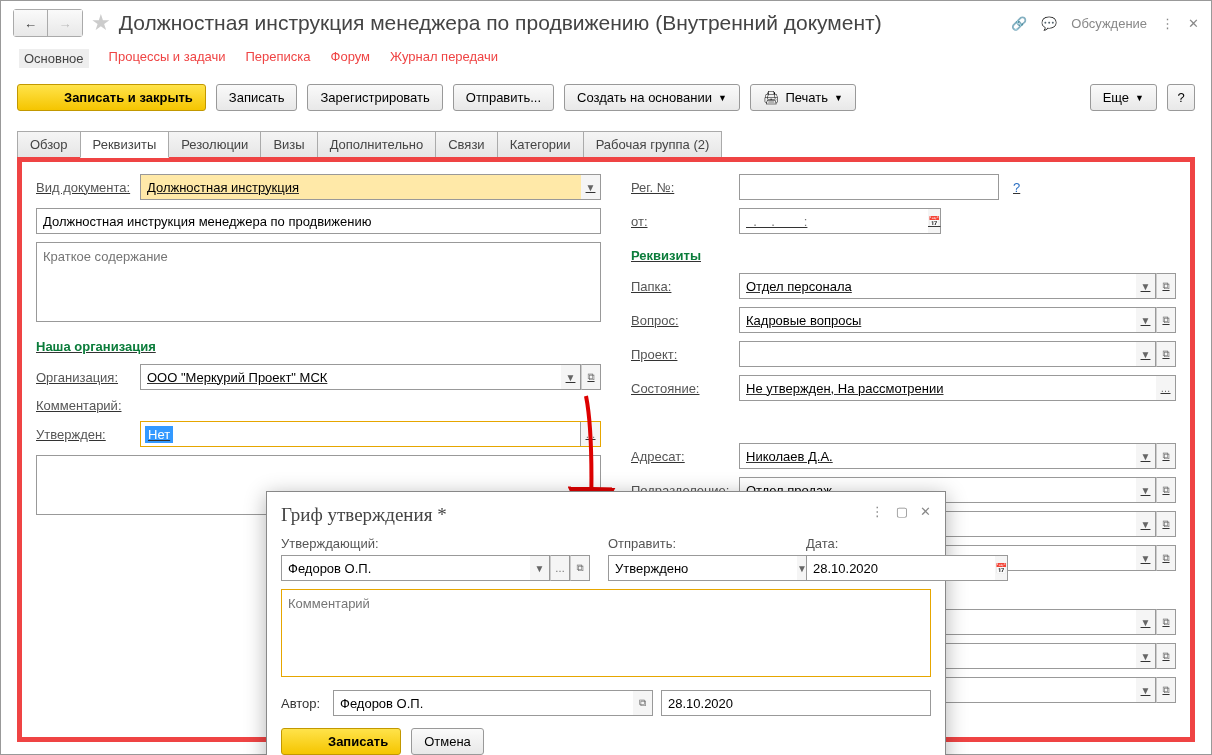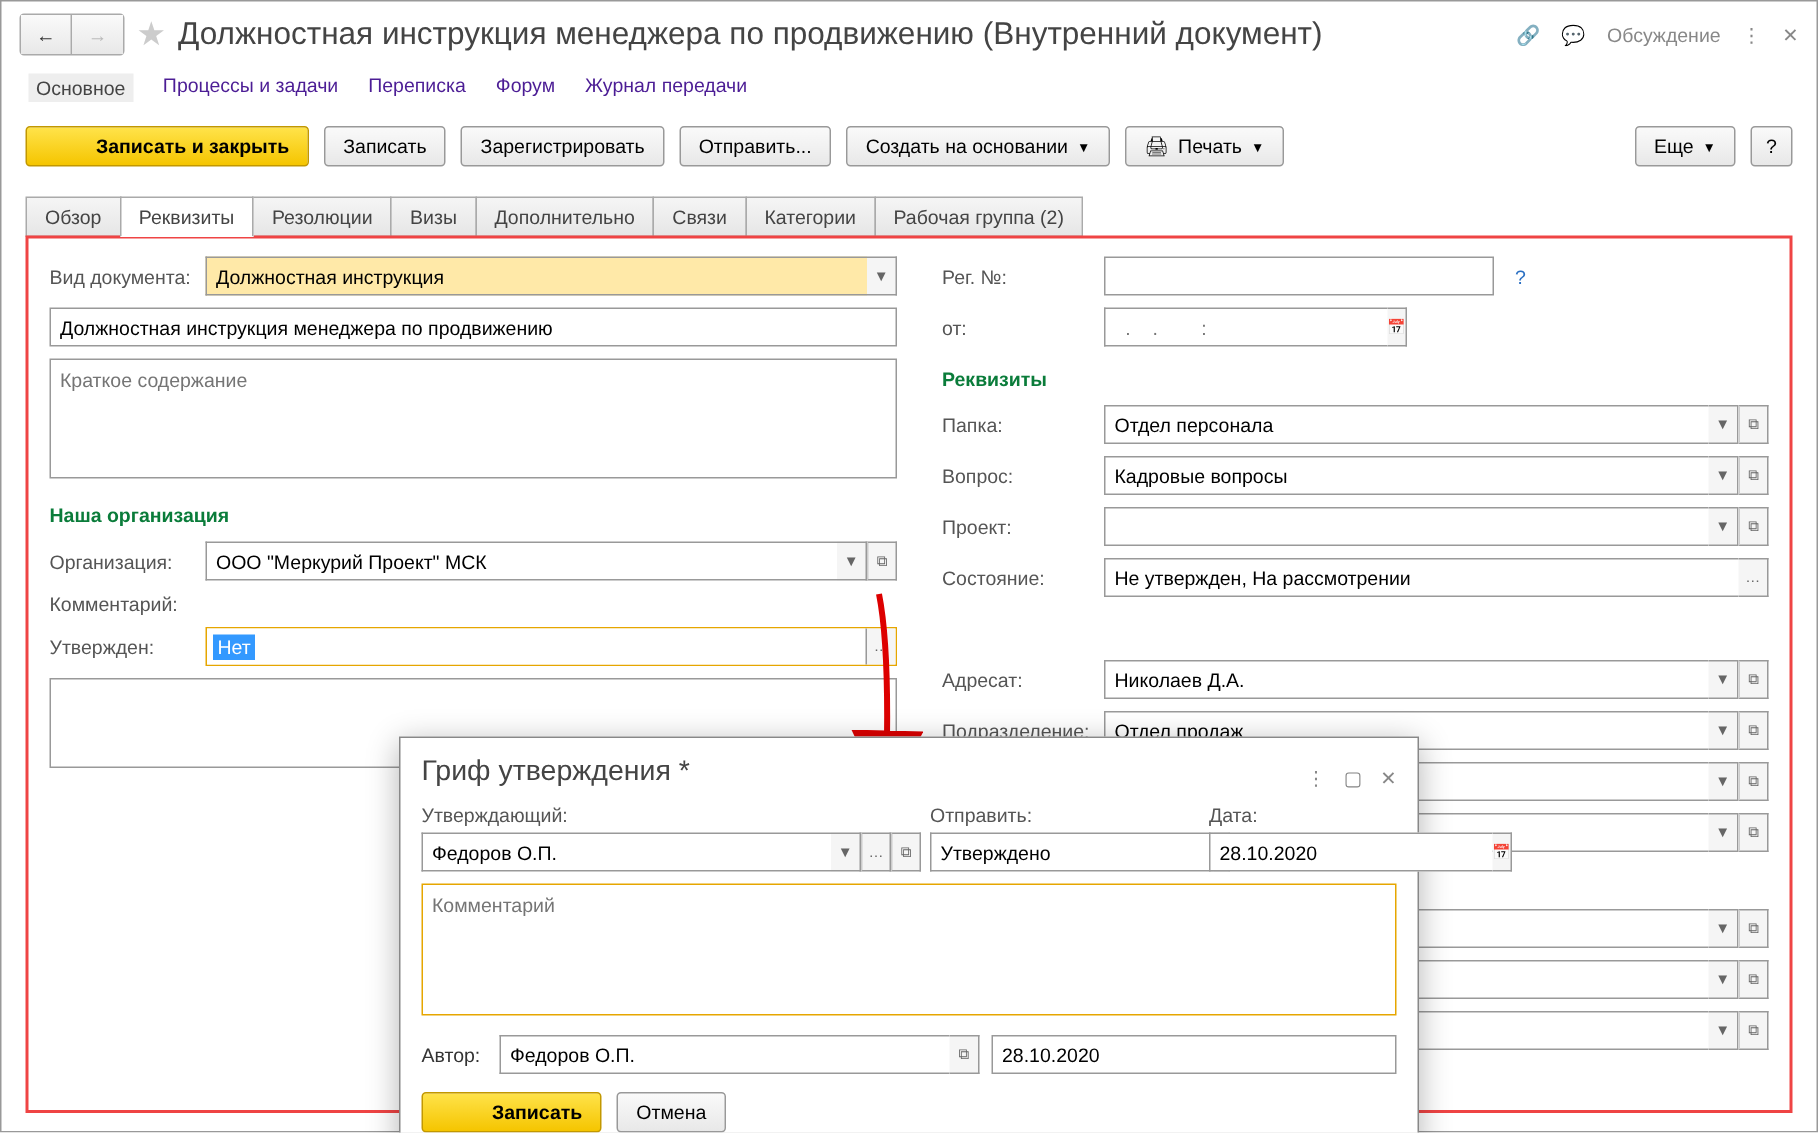--- a/index.html
+++ b/index.html
@@ -9,33 +9,33 @@
 .titlebar { display: flex; align-items: center; padding: 8px 12px; gap: 8px; }
 .nav-btns { display: flex; border: 1px solid #aaa; border-radius: 3px; }
 .nav-btn { width: 34px; height: 26px; display: flex; align-items: center; justify-content: center; background: linear-gradient(#fafafa,#e8e8e8); cursor: pointer; }
 .nav-btn:first-child { border-right: 1px solid #aaa; }
 .star { color: #ccc; font-size: 22px; }
 .title { font-size: 21px; color: #444; flex: 1; }
 .titlebar-right { display: flex; align-items: center; gap: 14px; color: #888; }
 .titlebar-right .ic { cursor: pointer; }
 
 .nav-links { display: flex; gap: 20px; padding: 4px 18px 10px; font-size: 13px; }
-.nav-links a { color: #4c1d95; text-decoration: none; cursor: pointer; }
+.nav-links a { color: #ef4444; text-decoration: none; cursor: pointer; }
 .nav-links .active { background: #eee; color: #444; padding: 2px 5px; text-decoration: none; }
 
 .toolbar { display: flex; align-items: center; padding: 6px 16px; gap: 10px; }
 .btn { border: 1px solid #999; border-radius: 3px; padding: 5px 12px; background: linear-gradient(#fafafa,#e8e8e8); cursor: pointer; font-size: 13px; display: inline-flex; align-items: center; gap: 6px; }
 .btn-yellow { background: linear-gradient(#ffe34a,#f5c500); border-color: #c29800; font-weight: bold; padding-left: 46px; }
 .toolbar-spacer { flex: 1; }
 
 .tabs-container { margin: 14px 16px 0; }
 .tabs { display: flex; }
 .tab { border: 1px solid #aaa; background: linear-gradient(#f5f5f5,#e6e6e6); padding: 5px 12px; font-size: 13px; margin-right: -1px; cursor: pointer; color: #444; }
 .tab.active { background: #fff; border-bottom-color: #fff; position: relative; z-index: 1; }
-.tab-body { border: 2px solid #ef4444; padding: 12px 14px; margin-top: -1px; height: 585px; position: relative; }
+.tab-body { border: 5px solid #ef4444; padding: 12px 14px; margin-top: -1px; height: 585px; position: relative; text-decoration: underline; }
 
 .cols { display: flex; gap: 30px; }
 .col-left { width: 565px; }
 .col-right { flex: 1; }
 
 .field-row { display: flex; align-items: center; margin-bottom: 8px; gap: 8px; }
 .field-row label { width: 96px; color: #555; }
 .col-right .field-row label { width: 100px; }
 .inp { border: 1px solid #999; height: 26px; padding: 0 6px; background: #fff; flex: 1; font-size: 13px; }
 .inp-yellow { background: #ffe9a8; }
@@ -51,26 +51,26 @@
 .approved-input { border: 1px solid #e6a600; flex: 1; height: 26px; display: flex; align-items: center; }
 .approved-input .inp { border: none; height: 24px; }
 .approved-input .sel { background: #338fff54; color: #fff; padding: 1px 3px; background-color: #3399ff; }
 .approved-input .inp-btn { border: none; border-left: 1px solid #999; height: 24px; }
 
 .hint-q { color: #2a6fc2; font-size: 13px; margin-left: 6px; }
 
 .arrow-svg { position: absolute; top: 280px; left: 540px; pointer-events: none; z-index: 5; }
 
 .dialog { position: absolute; top: 490px; left: 265px; width: 680px; border: 1px solid #888; background: #fff; box-shadow: 0 4px 20px rgba(0,0,0,0.3); z-index: 10; }
-.dialog-header { display: flex; align-items: flex-end; padding: 12px 14px 6px; }
+.dialog-header { display: flex; align-items: flex-start; padding: 12px 14px 6px; font-family: Liberation Serif, serif; }
 .dialog-title { font-size: 19px; color: #444; flex: 1; }
 .dialog-btns { display: flex; gap: 12px; color: #888; }
 .dialog-btns span { cursor: pointer; }
 .dialog-body { padding: 4px 14px 14px; }
-.dialog-row1 { display: flex; gap: 6px; margin-bottom: 8px; }
+.dialog-row1 { display: flex; gap: 18px; margin-bottom: 8px; }
 .dg-field { display: flex; flex-direction: column; gap: 4px; }
 .dg-field label { color: #555; }
 .dialog-comment { border: 1px solid #e6a600; width: 100%; height: 88px; padding: 6px; font-size: 13px; font-family: inherit; resize: none; margin-bottom: 10px; }
 .dialog-row3 { display: flex; align-items: center; gap: 8px; margin-bottom: 12px; }
 .dialog-footer { display: flex; gap: 10px; }
 
 .date-inp { width: 100px; }
 .cal-btn { background: #f5f5f5; }
 </style>
 </head>

